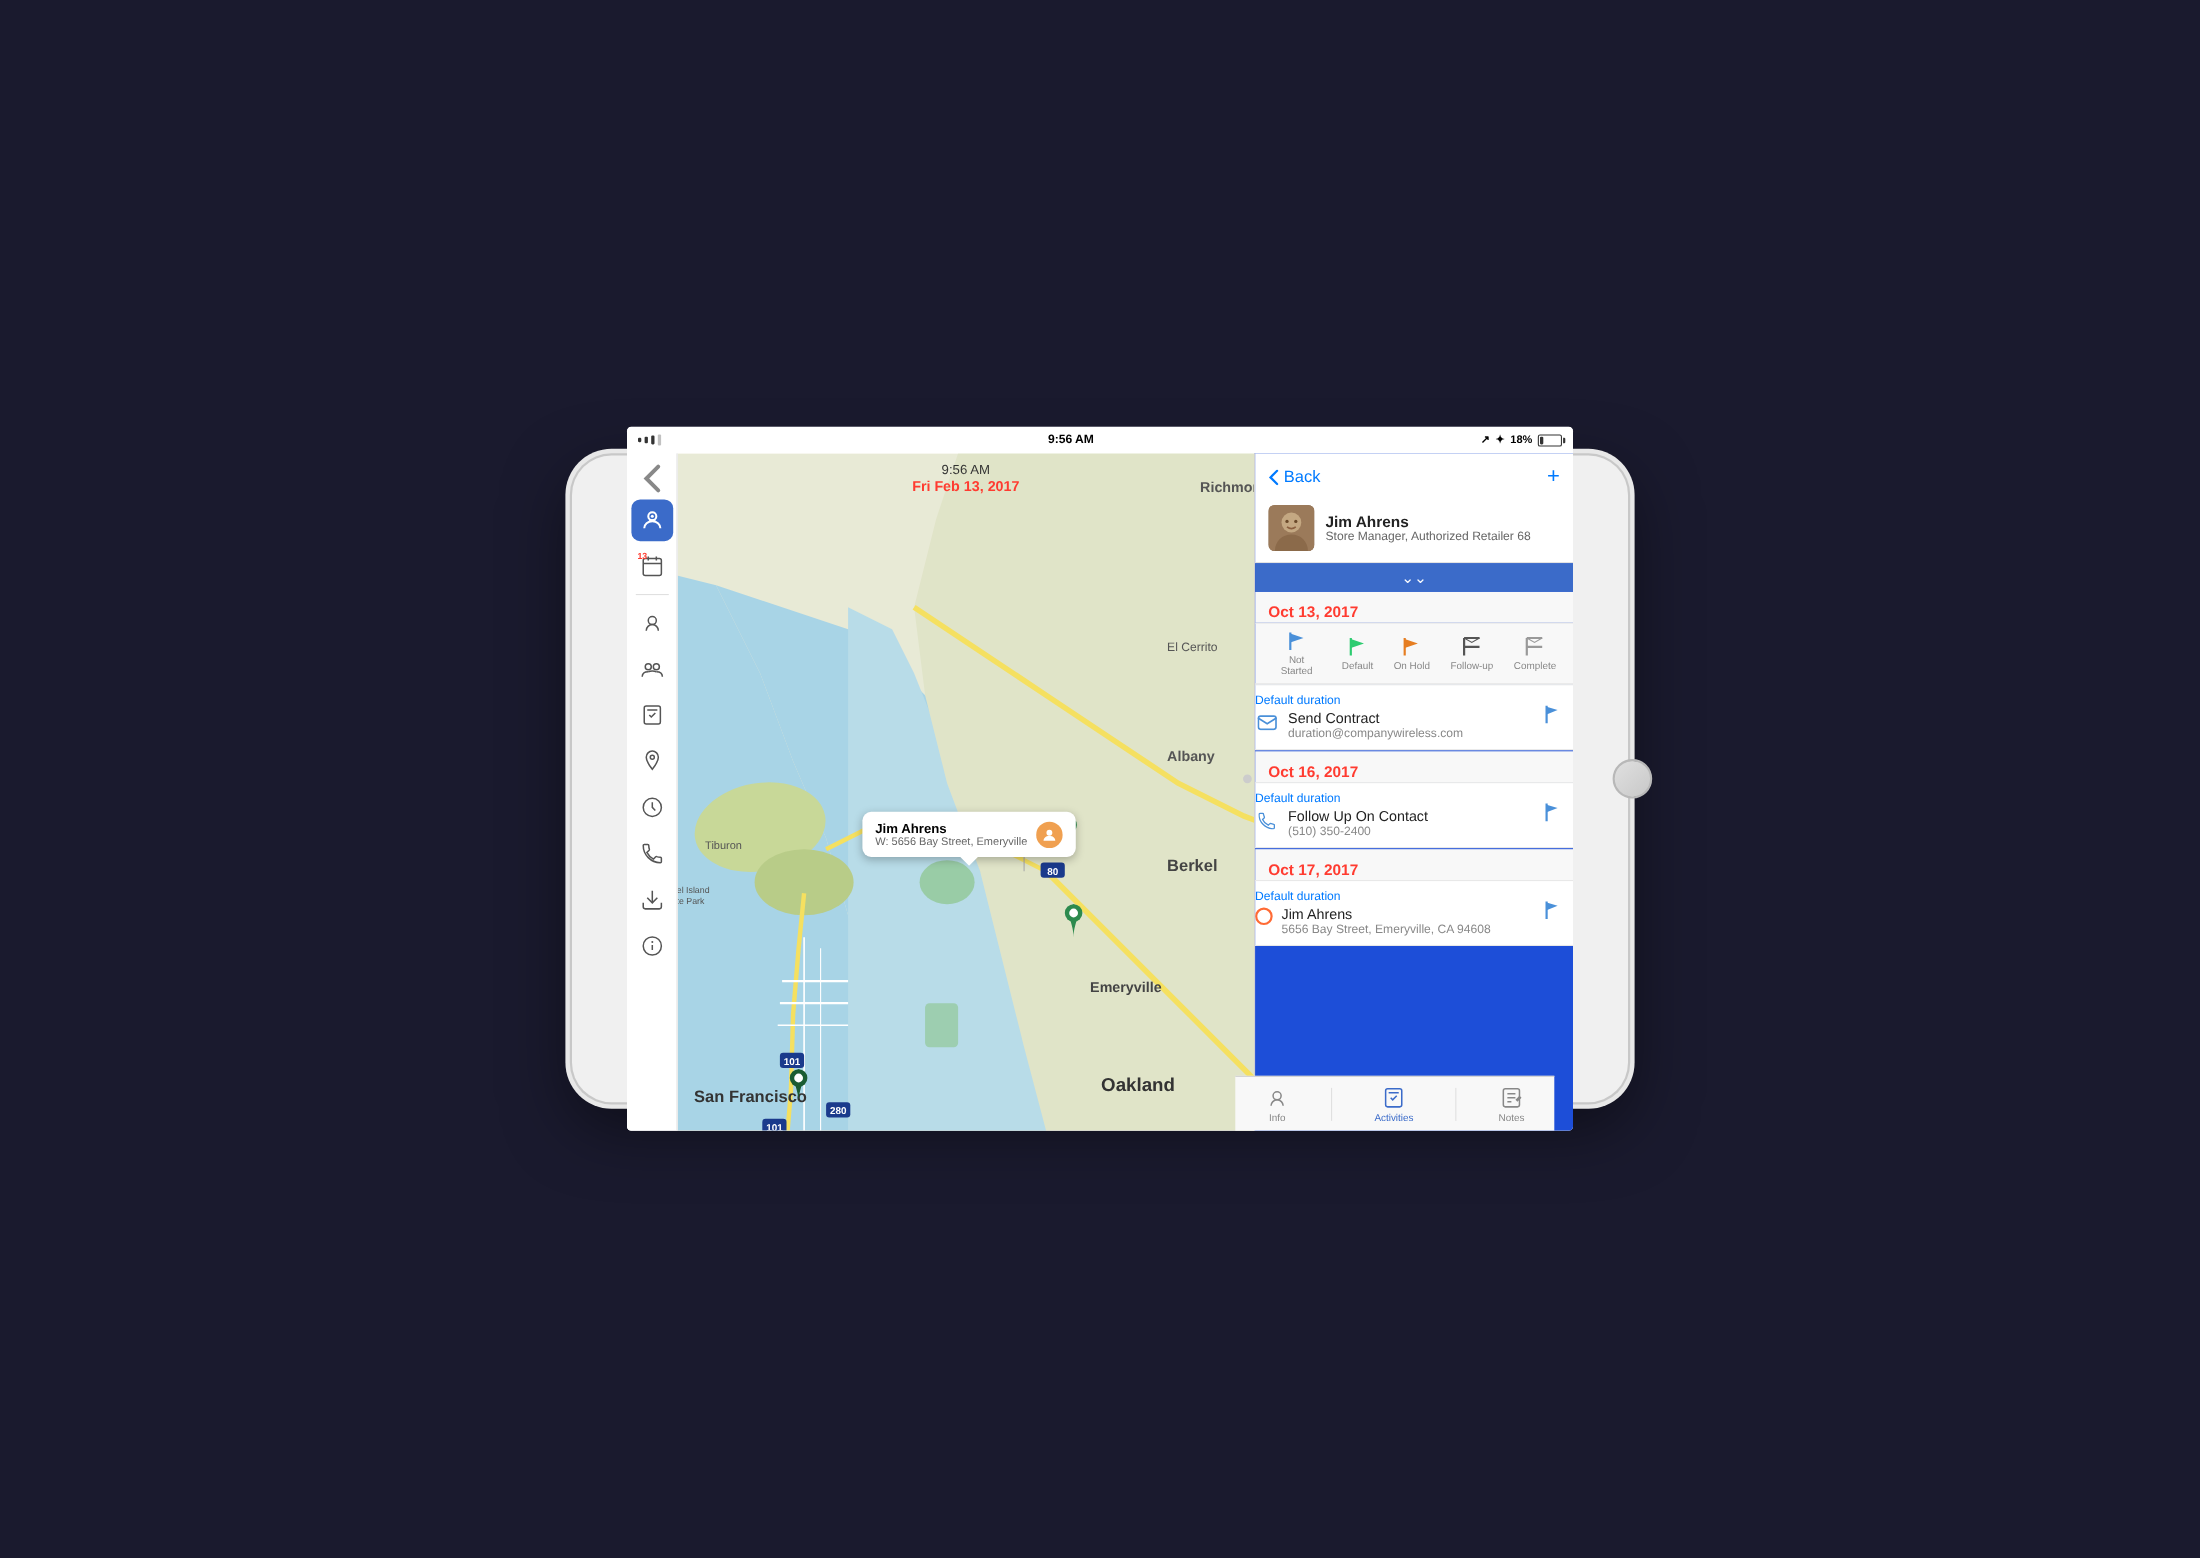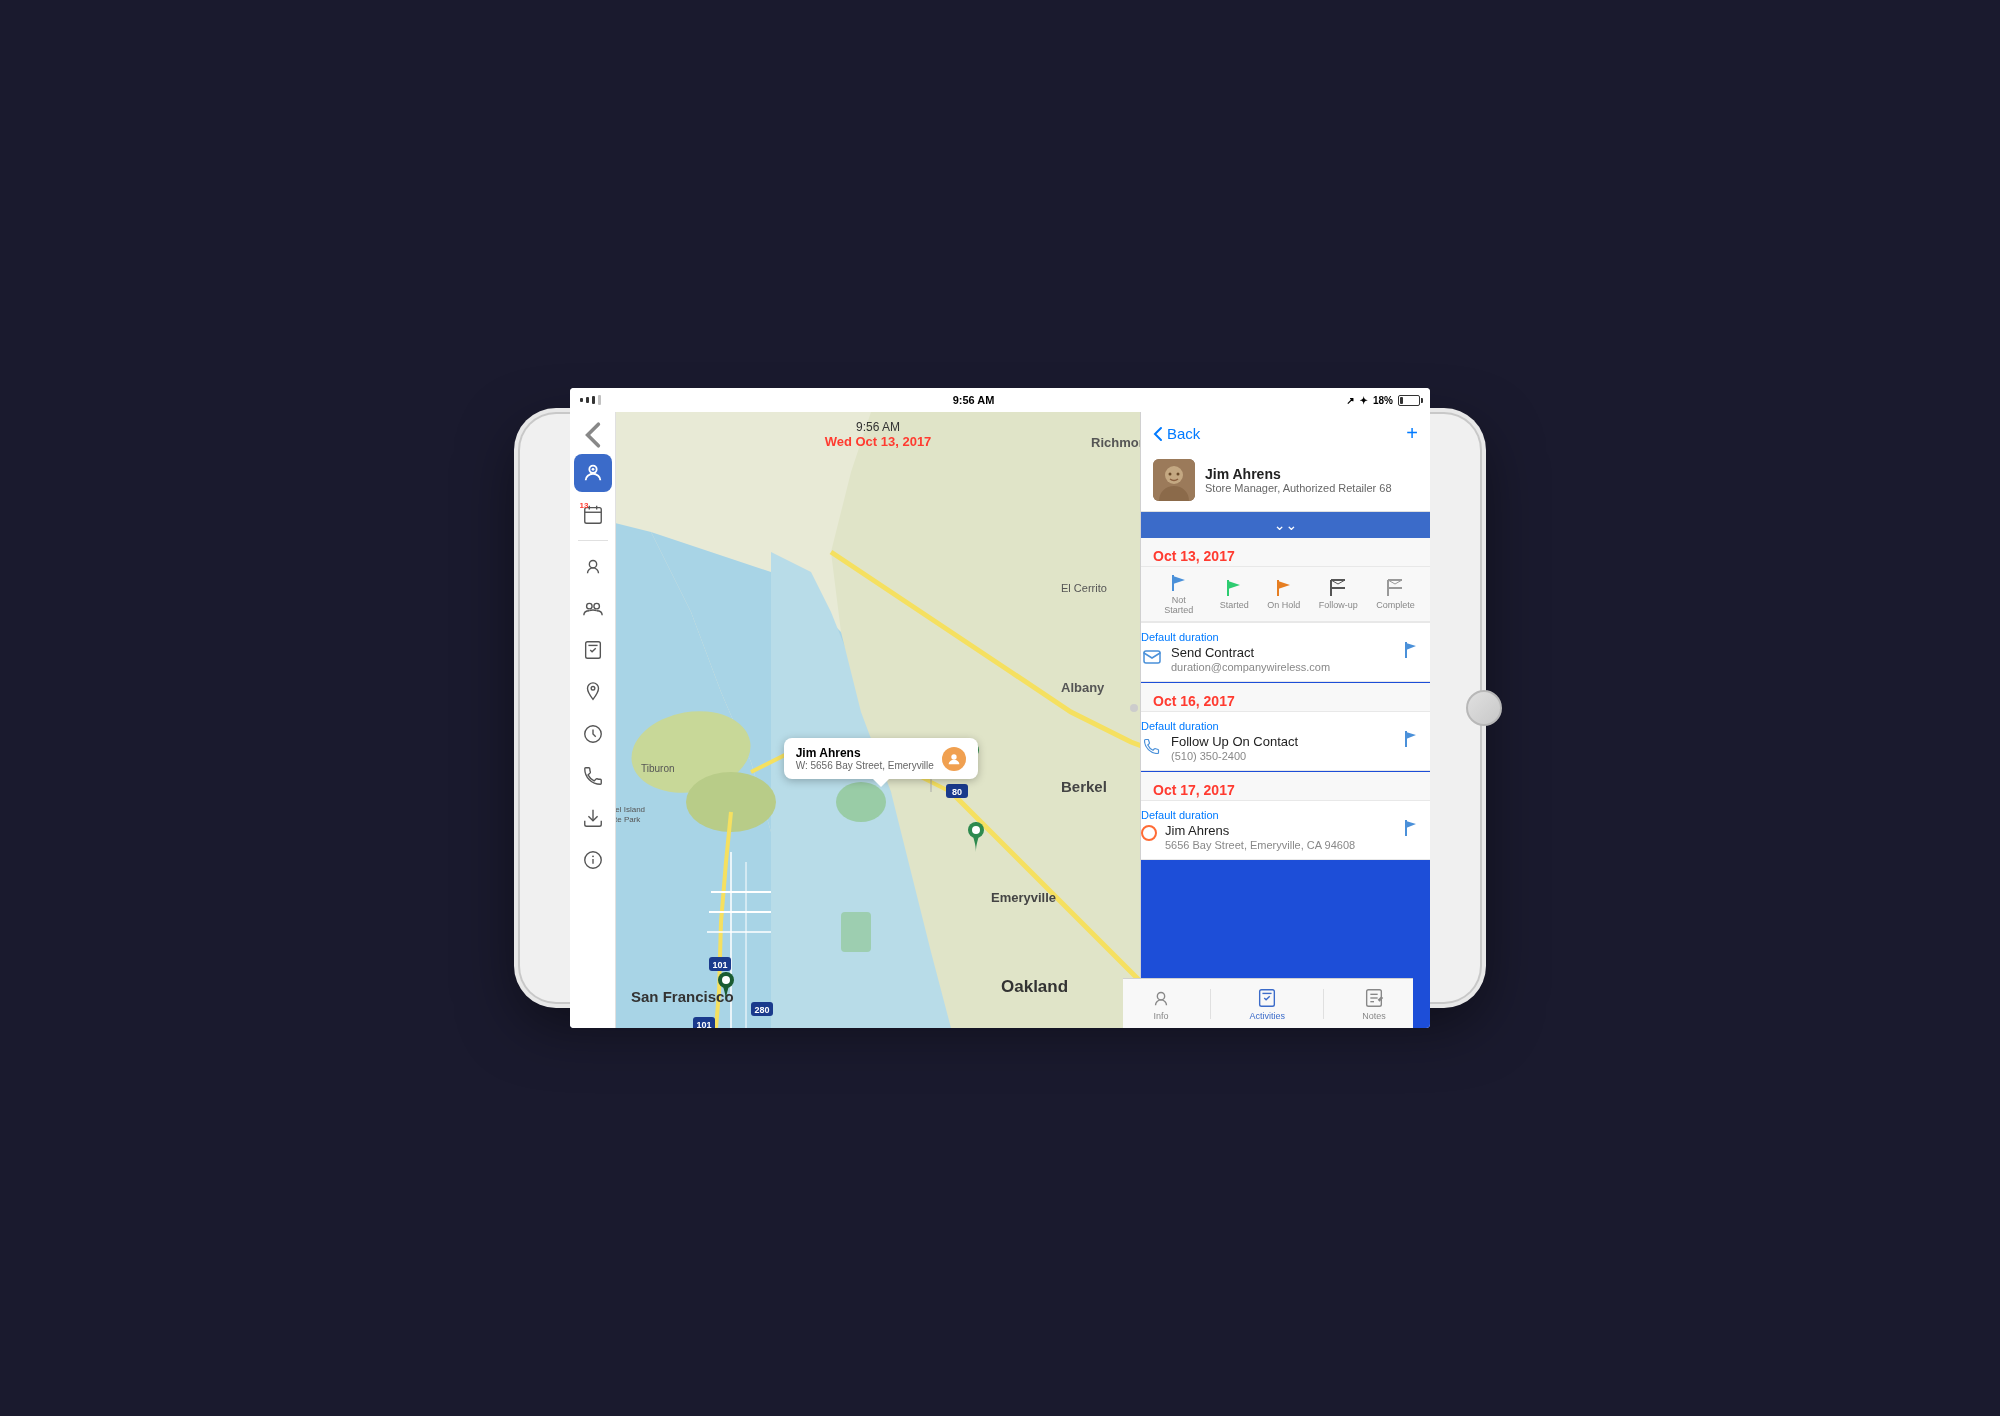--- a/index.html
+++ b/index.html
@@ -652,21 +652,21 @@
 
           <g transform="translate(155, 590)">
             <path d="M0 0 C0 -15, -10 -25, 0 -30 C10 -25, 0 -15, 0 0Z" fill="#1a5c32"></path>
             <circle cx="0" cy="-22" r="8" fill="#1a5c32"></circle>
             <circle cx="0" cy="-22" r="4" fill="white"></circle>
           </g>
         </svg>
 
         <div class="map-date-overlay">
           <div class="map-time">9:56 AM</div>
-          <div class="map-date">Wed Oct 13, 2017</div>
+          <div class="map-date">Fri Feb 13, 2017</div>
         </div>
 
         <div class="map-callout" style="top: 53%; left: 32%;">
           <div>
             <div style="font-size:12px; font-weight:600;">Jim Ahrens</div>
             <div style="font-size:10px; color:#666; font-weight:400;">W: 5656 Bay Street, Emeryville</div>
           </div>
           <div class="callout-avatar">
             <svg viewBox="0 0 24 24" width="16" height="16" fill="#fff">
               <circle cx="12" cy="9" r="4"></circle>
@@ -726,21 +726,21 @@
                 <line x1="3" y1="2" x2="3" y2="18" stroke="#4a90d9" stroke-width="2"></line>
                 <path d="M3 3 L15 7 L3 11 Z" fill="#4a90d9"></path>
               </svg>
               <span>Not Started</span>
             </div>
             <div class="status-flag-item">
               <svg width="18" height="20" viewBox="0 0 18 20">
                 <line x1="3" y1="2" x2="3" y2="18" stroke="#2ecc71" stroke-width="2"></line>
                 <path d="M3 3 L15 7 L3 11 Z" fill="#2ecc71"></path>
               </svg>
-              <span>Started</span>
+              <span>Default</span>
             </div>
             <div class="status-flag-item">
               <svg width="18" height="20" viewBox="0 0 18 20">
                 <line x1="3" y1="2" x2="3" y2="18" stroke="#e67e22" stroke-width="2"></line>
                 <path d="M3 3 L15 7 L3 11 Z" fill="#e67e22"></path>
               </svg>
               <span>On Hold</span>
             </div>
             <div class="status-flag-item">
               <svg width="20" height="20" viewBox="0 0 20 20">

